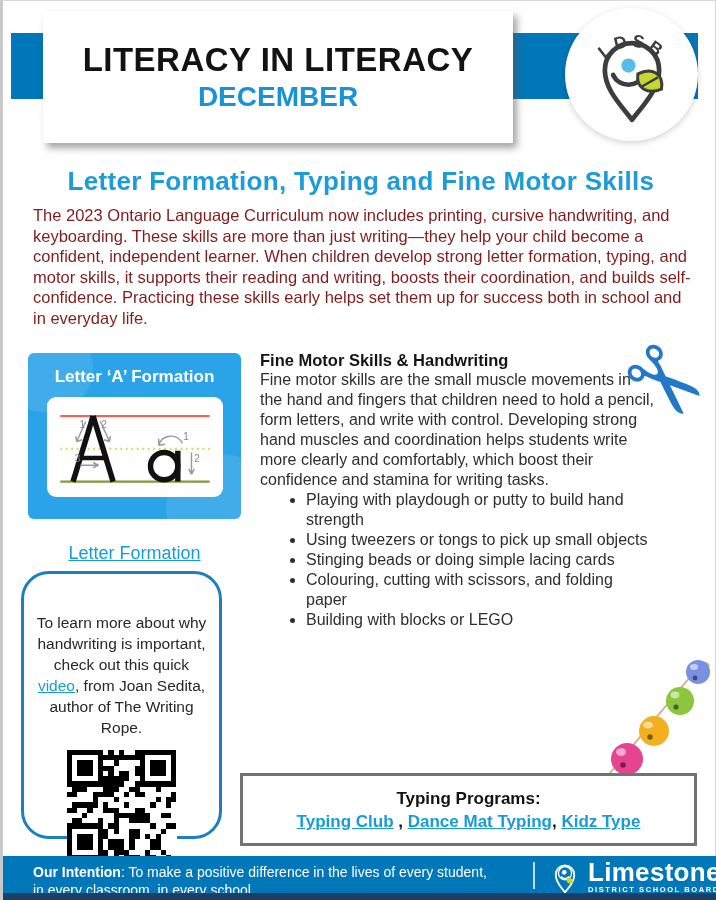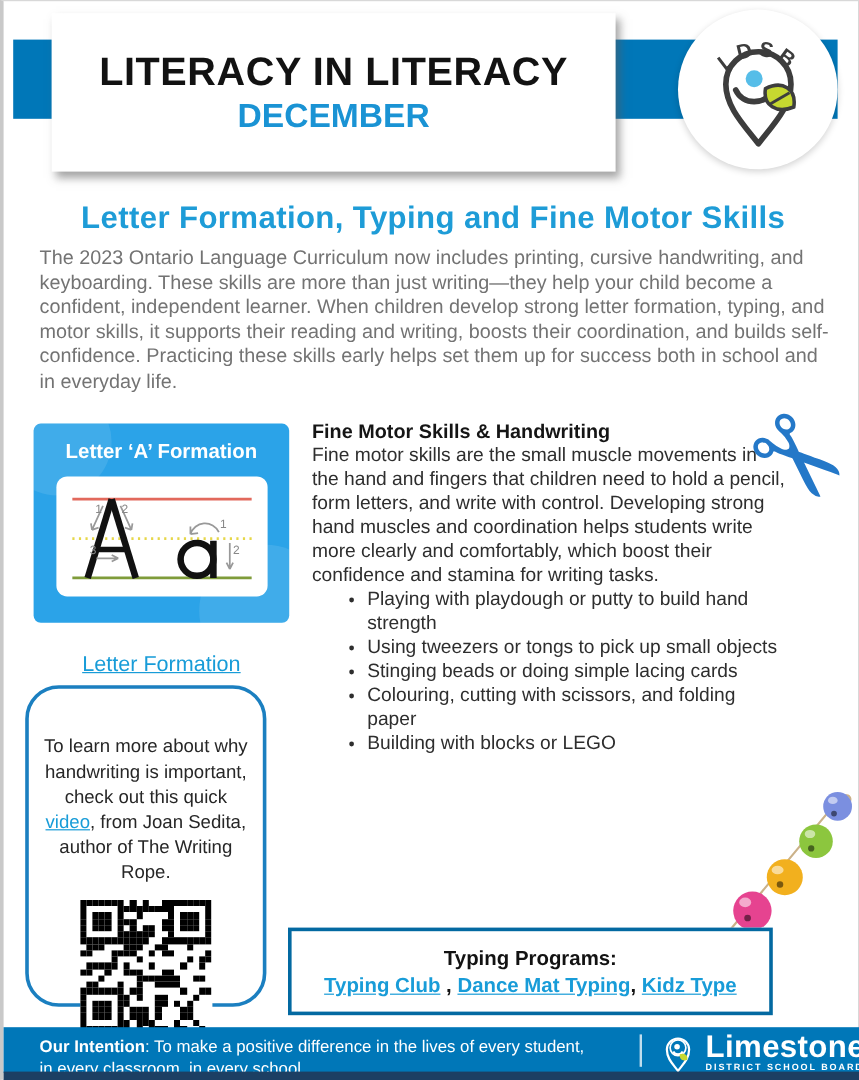--- a/index.html
+++ b/index.html
@@ -16,21 +16,21 @@
   .header-card .t1 { font-size:33px; font-weight:900; letter-spacing:.5px; color:#121212; }
   .header-card .t2 { font-size:28px; font-weight:800; color:#1a93d4; margin-top:2px; }
   .logo-circle { position:absolute; left:562px; top:7px; width:133px; height:133px;
                  background:#fff; border-radius:50%; box-shadow:0 2px 6px rgba(0,0,0,.18);
                  display:flex; align-items:center; justify-content:center; }
 
   
   .main-title { position:absolute; left:0; top:165px; width:716px; text-align:center;
                 font-size:26px; font-weight:800; color:#1e9cd7; letter-spacing:.3px; }
   .intro { position:absolute; left:30px; top:204px; width:662px;
-           font-size:16.5px; line-height:20.6px; color:#737373; }
+           font-size:16.5px; line-height:20.6px; color:#7f1d1d; }
 
   
   .letter-card { position:absolute; left:25px; top:352px; width:213px; height:166px;
                  background:#2ba3e8; border-radius:6px; overflow:hidden; }
   .letter-card:before { content:""; position:absolute; width:90px; height:90px; border-radius:50%;
                  background:rgba(255,255,255,.10); left:-25px; top:-30px; }
   .letter-card:after  { content:""; position:absolute; width:110px; height:110px; border-radius:50%;
                  background:rgba(255,255,255,.10); right:-35px; bottom:-45px; }
   .letter-card .hd { position:relative; z-index:1; text-align:center; color:#fff;
                  font-size:17px; font-weight:700; padding-top:14px; }
@@ -55,22 +55,22 @@
   .right-col li { font-size:16px; line-height:20px; color:#2e2e2e; }
 
   
   .scissors { position:absolute; left:606px; top:322px; width:110px; height:120px;
               display:flex; align-items:center; justify-content:center; pointer-events:none; }
   .scissors span { font-family:"DejaVu Sans", sans-serif; font-size:96px; color:#2478c8;
               transform:rotate(42deg); display:block; line-height:1; }
   .beads { position:absolute; left:588px; top:638px; width:126px; height:158px; pointer-events:none; }
 
   
-  .typing-box { position:absolute; left:237px; top:772px; width:404px; height:73px;
-                border:3px solid #0369a1; background:#fff; text-align:center; padding-top:13px; }
+  .typing-box { position:absolute; left:237px; top:772px; width:457px; height:73px;
+                border:3px solid #737373; background:#fff; text-align:center; padding-top:13px; }
   .typing-box .hd { font-size:17px; font-weight:800; color:#121212; }
   .typing-box .links { font-size:17px; font-weight:700; margin-top:3px; color:#121212; }
   .typing-box .links a { color:#189cd8; text-decoration:underline; cursor:pointer; }
 
   
   .footer { position:absolute; left:0; top:855px; width:716px; height:38px; background:#0077b8; color:#fff; }
   .footer .intent { position:absolute; left:30px; top:7px; font-size:14px; line-height:18px; }
   .footer .intent b { font-weight:700; }
   .footer .divider { position:absolute; left:530px; top:6px; width:2px; height:27px; background:rgba(255,255,255,.75); }
   .footer .brandwrap { position:absolute; left:545px; top:3px; display:flex; align-items:center; }

